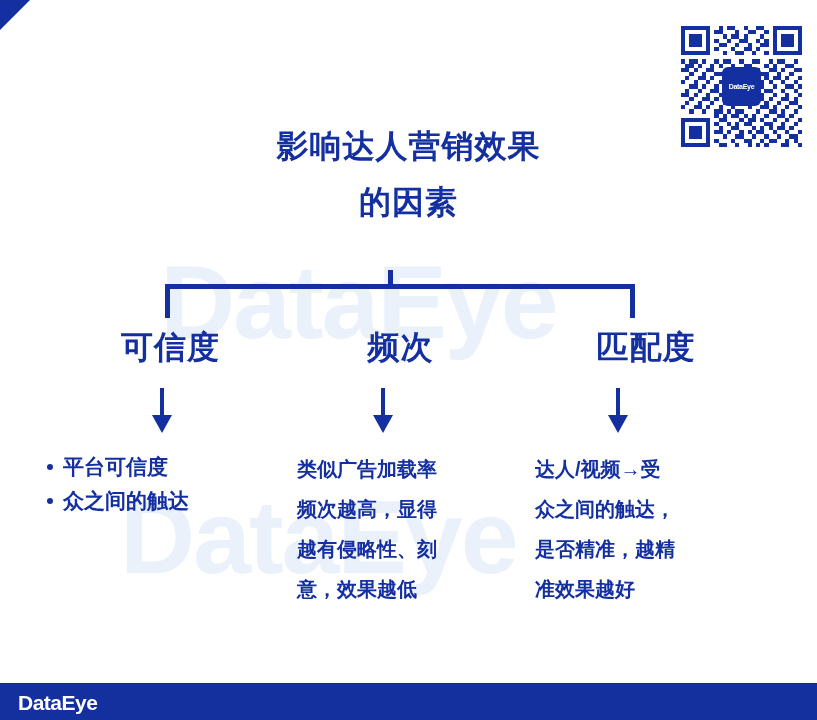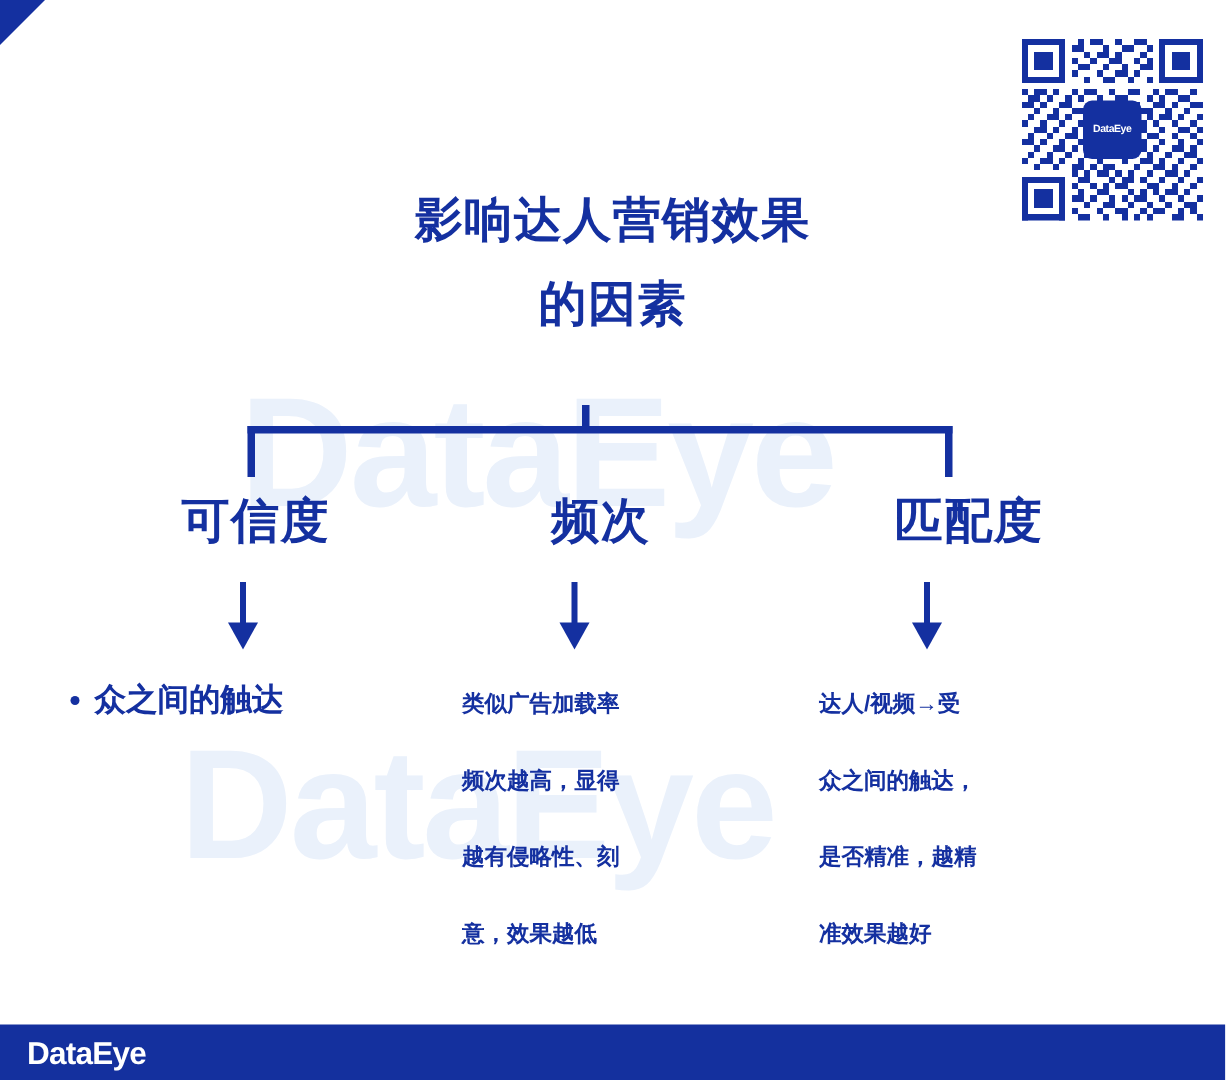--- a/index.html
+++ b/index.html
@@ -195,23 +195,23 @@
   .bullet-item .dot {
     position: absolute;
     left: 2px;
     top: 14px;
     width: 6px;
     height: 6px;
     border-radius: 50%;
     background: #1430a0;
   }
   .paragraph {
-    margin: 12px;
+    margin: 1px;
     color: #1430a0;
-    font-size: 15px;
+    font-size: 20px;
     font-weight: bold;
     line-height: 39px;
   }
   #column-1 .paragraph { padding-left: 8px; }
   #column-2 .paragraph { padding-left: 6px; }
 
   
   #footer-bar {
     position: absolute;
     left: 0;
@@ -486,20 +486,24 @@
       <div class="arrow-wrap">
         <svg class="arrow" viewBox="0 0 26 46">
           <rect x="11" y="0" width="4" height="30" fill="#1430a0"></rect>
           <polygon points="3,27 23,27 13,45" fill="#1430a0"></polygon>
         </svg>
       </div>
       <div class="col-body">
         <ul class="bullet-list">
           <li class="bullet-item">
             <span class="dot"></span>
+            <span>平台可信度</span>
+          </li>
+          <li class="bullet-item">
+            <span class="dot"></span>
             <span>众之间的触达</span>
           </li>
         </ul>
       </div>
     </div>
 
     <div class="column" id="column-1">
       <div class="column-heading">频次</div>
       <div class="arrow-wrap">
         <svg class="arrow" viewBox="0 0 26 46">

